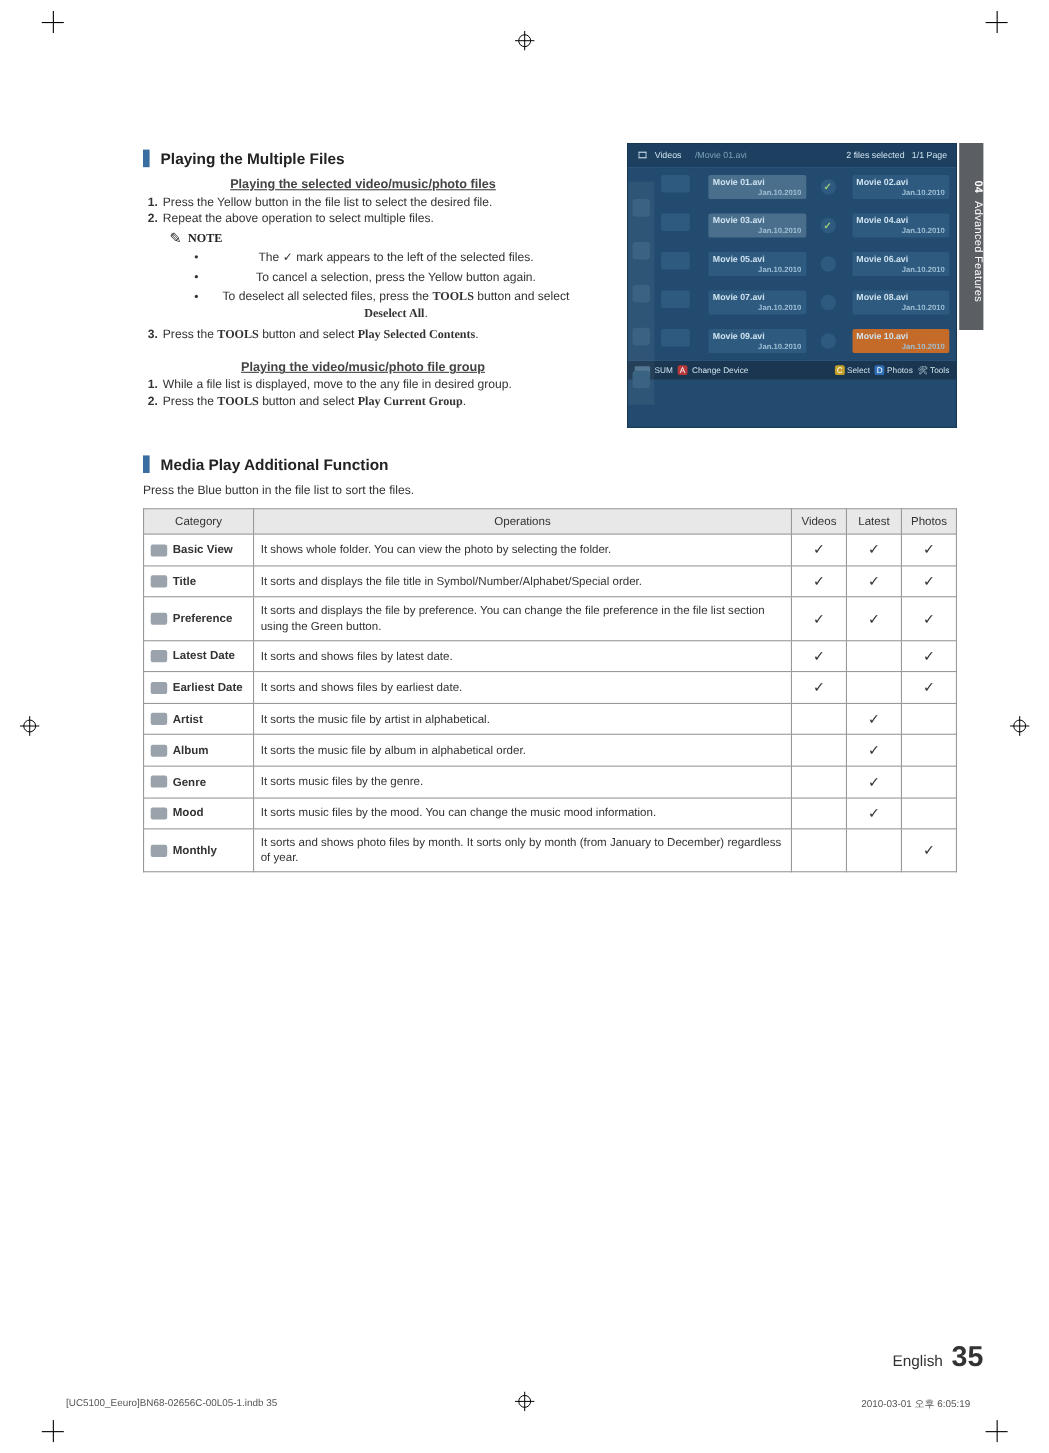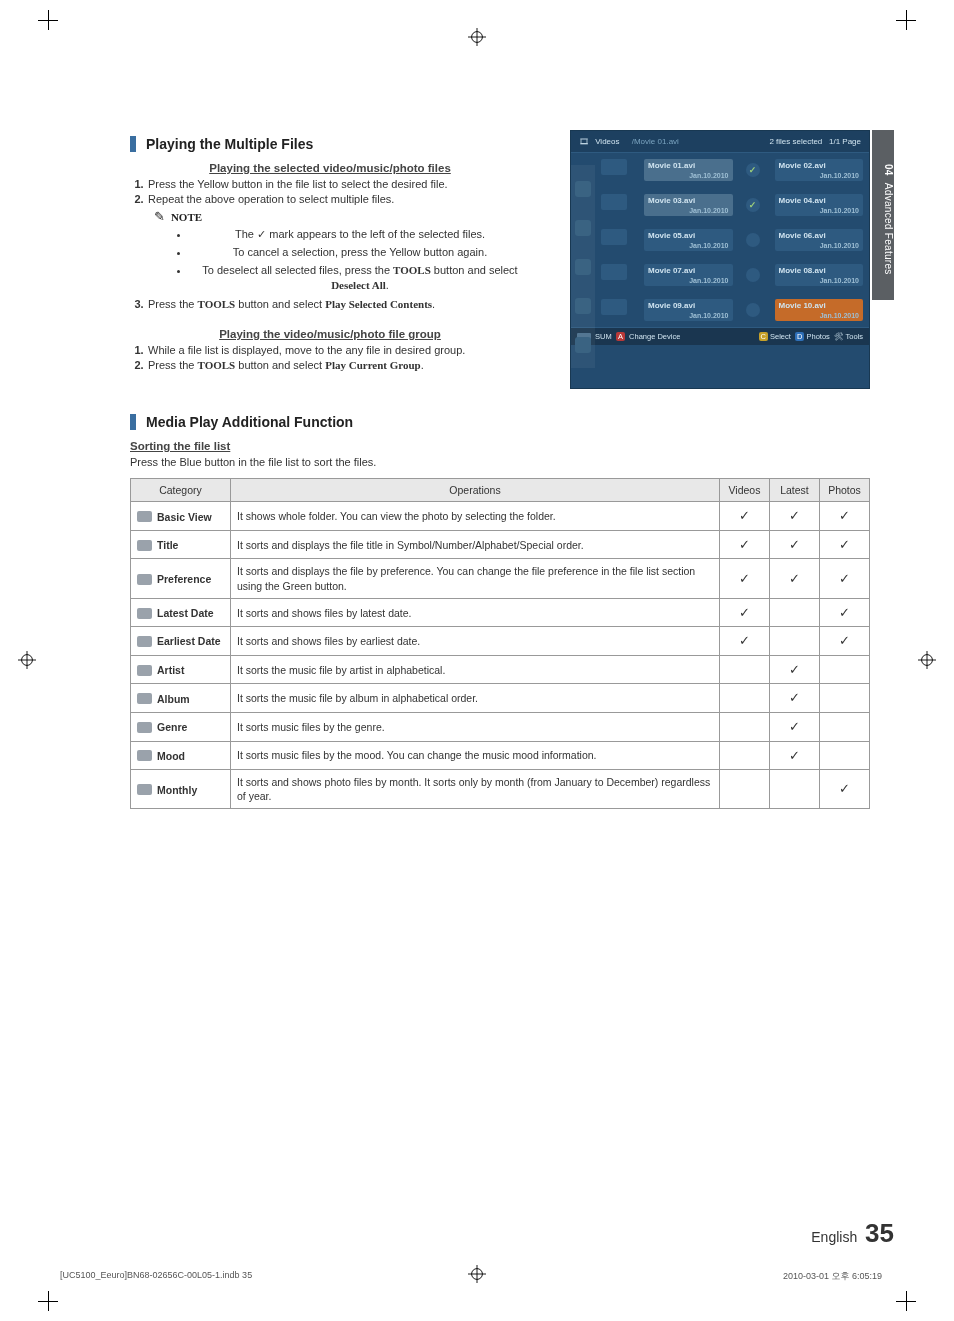--- a/index.html
+++ b/index.html
@@ -371,21 +371,20 @@
           <span>🛠</span> <span>Tools</span>
         </span>
       </div>
     </div>
   </div>
 
   <h3 class="sec" style="margin-top:25px">
     <span>Media Play Additional Function</span>
   </h3>
 
-  <div class="subhead">Sorting the file list</div>
   <div class="sort-intro">Press the Blue button in the file list to sort the files.</div>
 
   <table class="sort">
     <thead>
       <tr>
         <th style="width:100px">Category</th>
         <th>Operations</th>
         <th style="width:50px">Videos</th>
         <th style="width:50px">Latest</th>
         <th style="width:50px">Photos</th>

